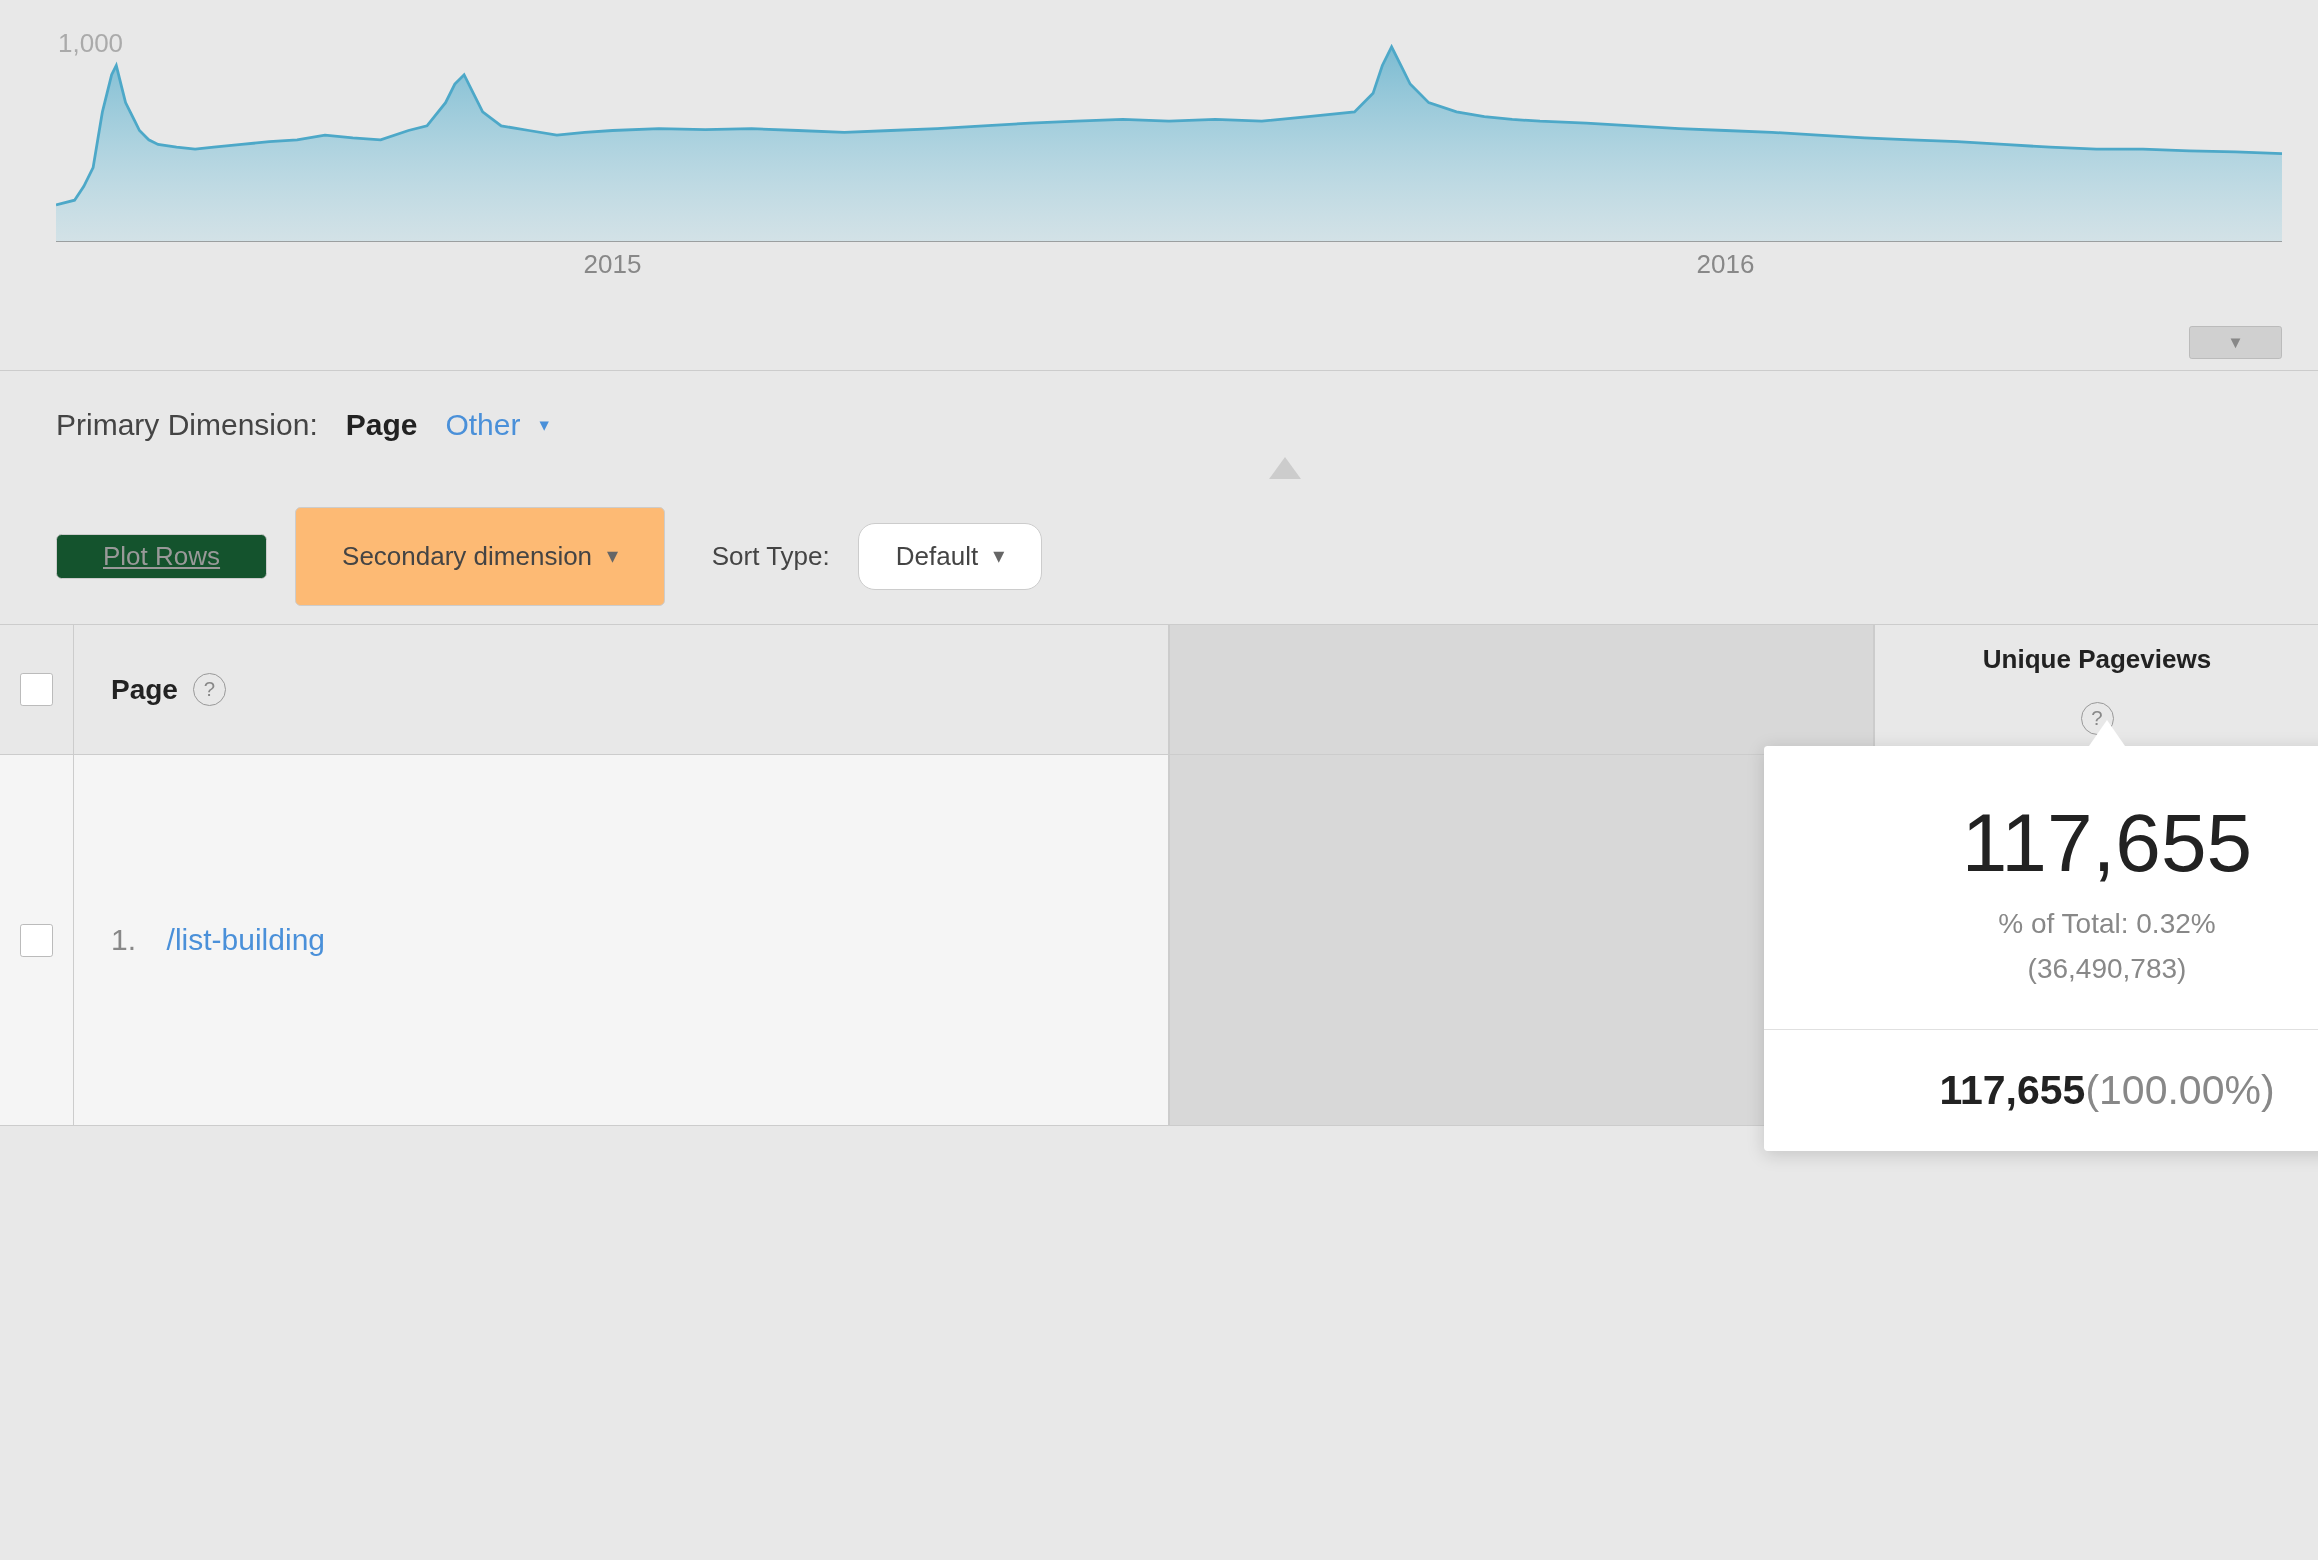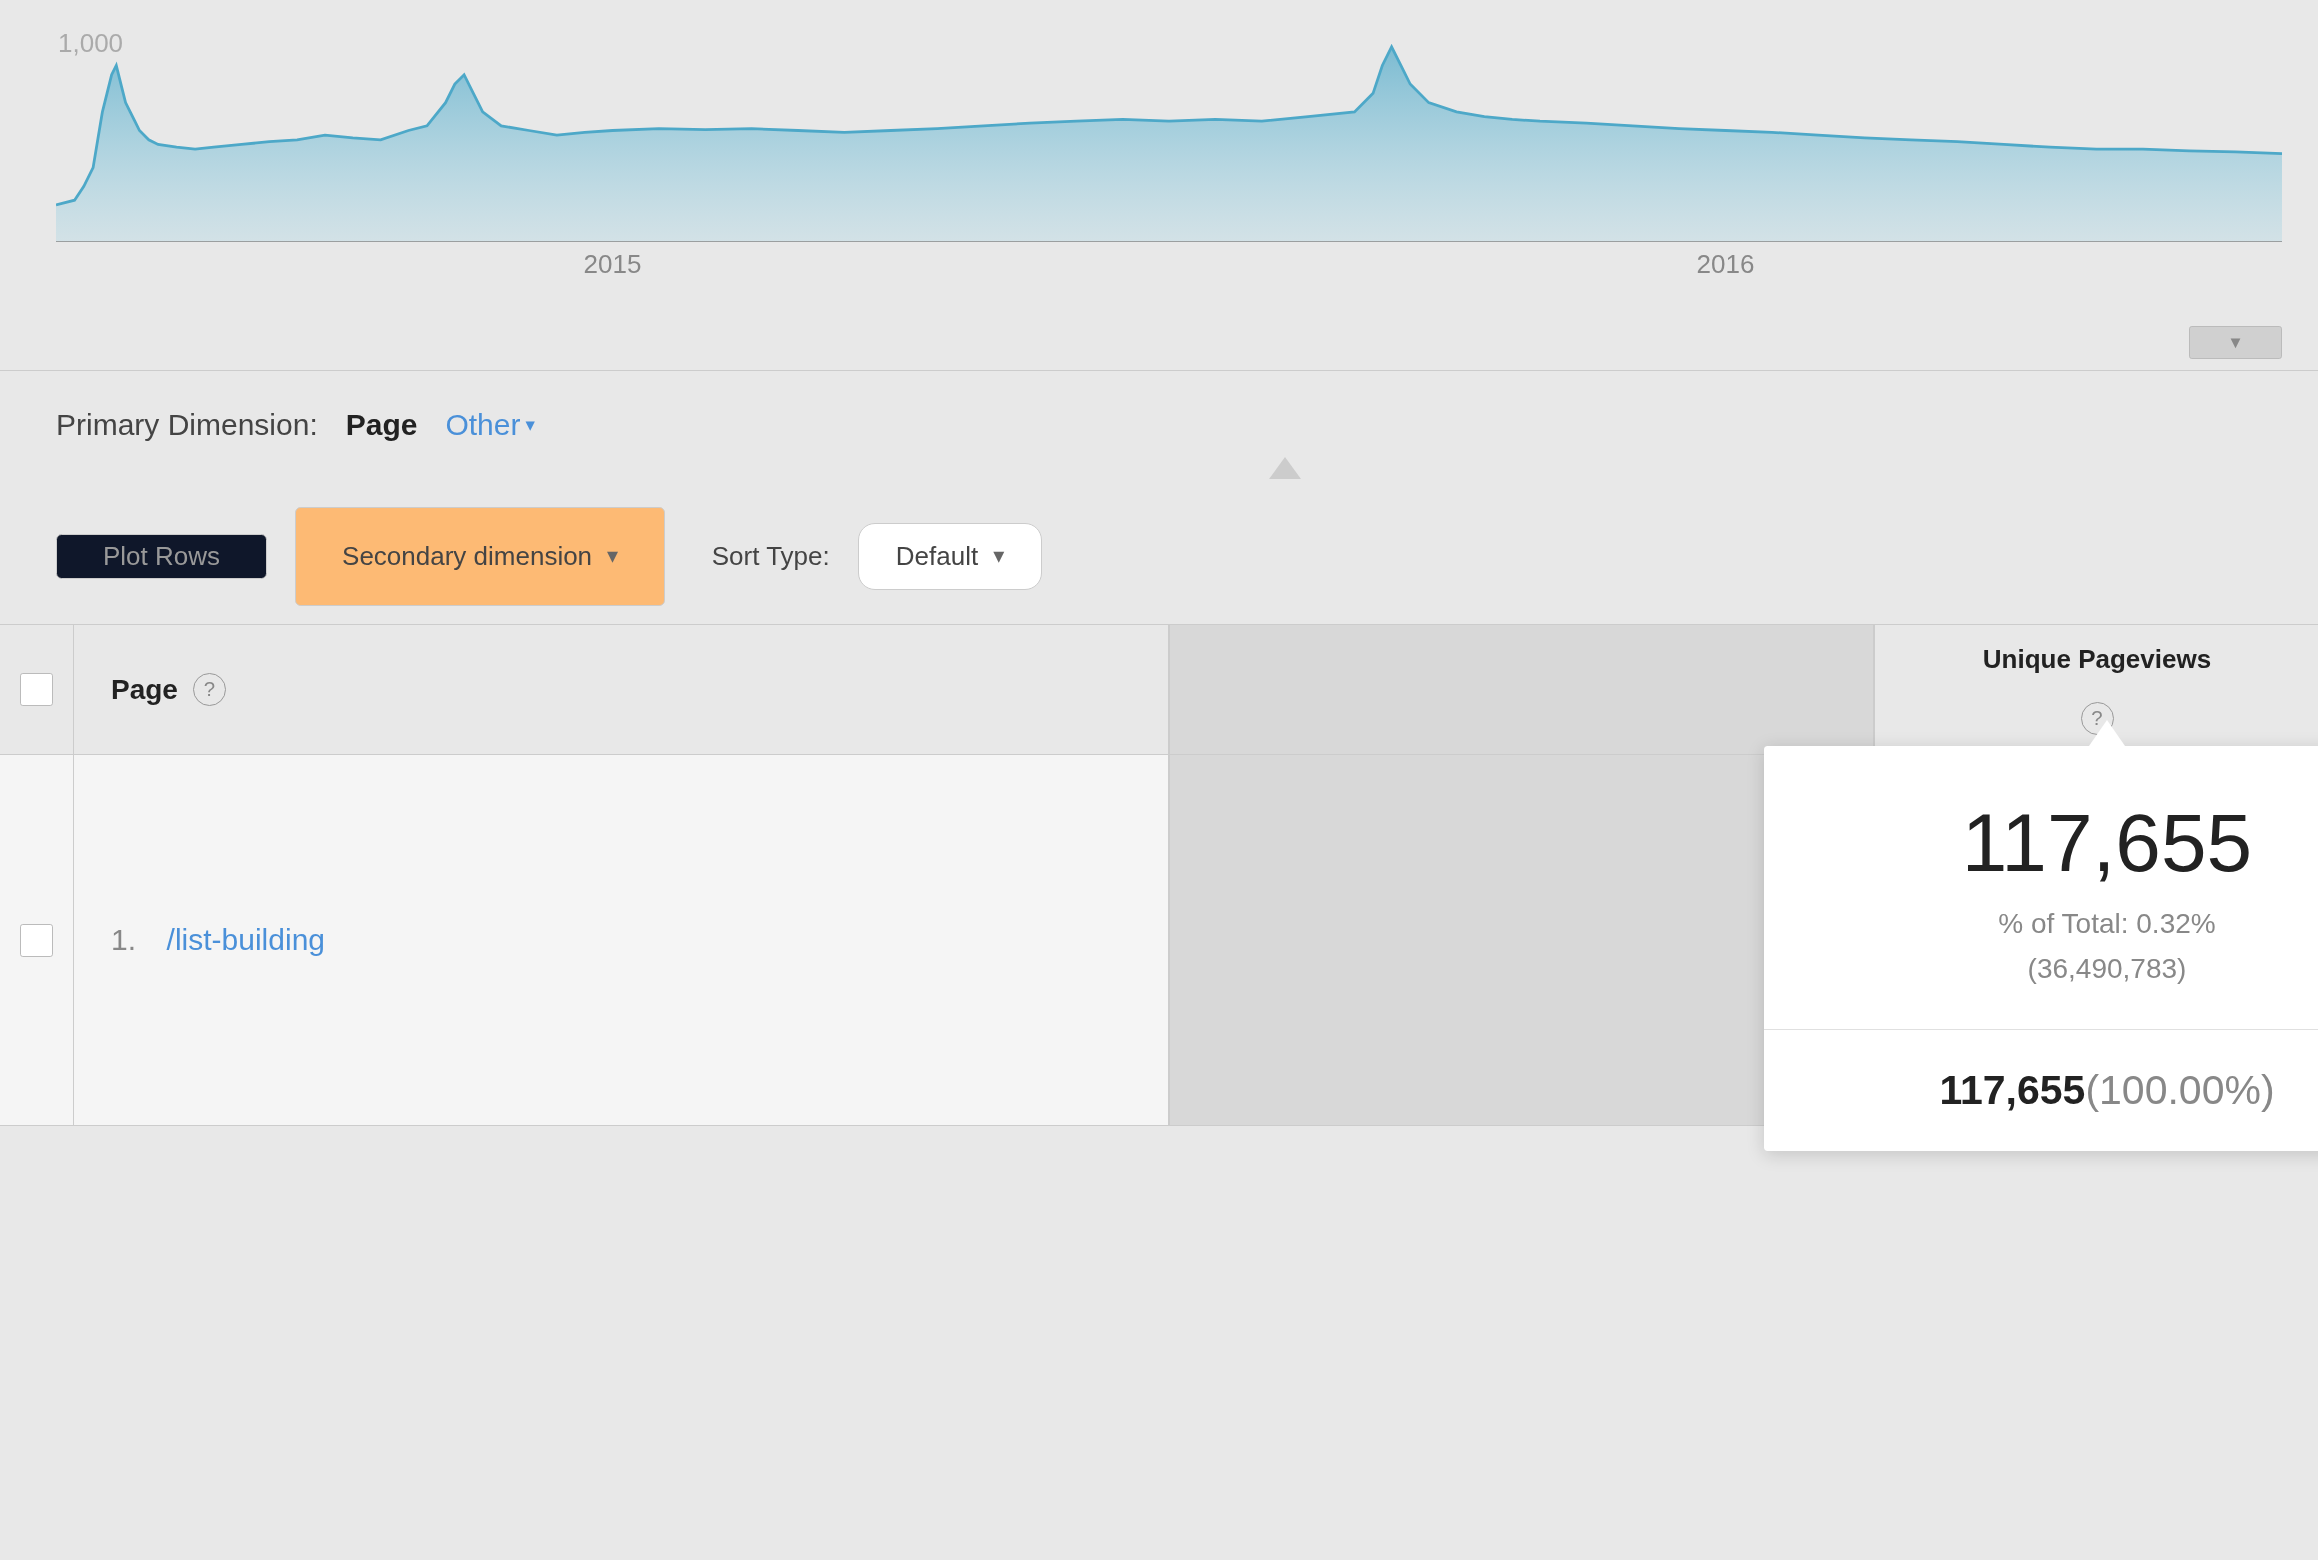--- a/index.html
+++ b/index.html
@@ -92,21 +92,21 @@
       font-size: 30px;
       font-weight: bold;
       color: #222;
     }
 
     .dimension-other {
       font-size: 30px;
       color: #4a90d9;
       display: flex;
       align-items: center;
-      gap: 5px;
+      gap: 19px;
       cursor: pointer;
       text-align: right;
     }
 
     .dropdown-arrow-small {
       font-size: 18.6px;
       color: #4a90d9;
     }
 
     
@@ -114,24 +114,25 @@
       display: flex;
       align-items: center;
       padding: 28px 56px 18.6px 56px;
       gap: 28px;
     }
 
     .btn-plot-rows {
       padding: 6px 46px;
       border: 1.9px solid #ccc;
       border-radius: 5.6px;
-      background: #0f172a;
+      background: #14532d;
       font-size: 26px;
       color: #999;
       cursor: pointer;
+      text-decoration: underline;
     }
 
     .btn-secondary-dim {
       padding: 33px 46px;
       border: 1.9px solid #ccc;
       border-radius: 5.6px;
       background: #fdba74;
       font-size: 26px;
       color: #444;
       display: flex;

